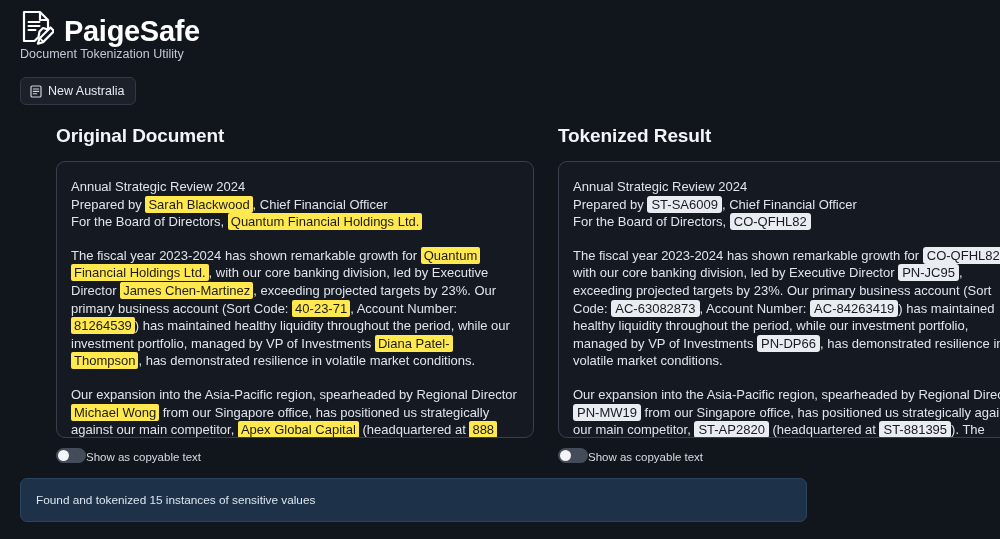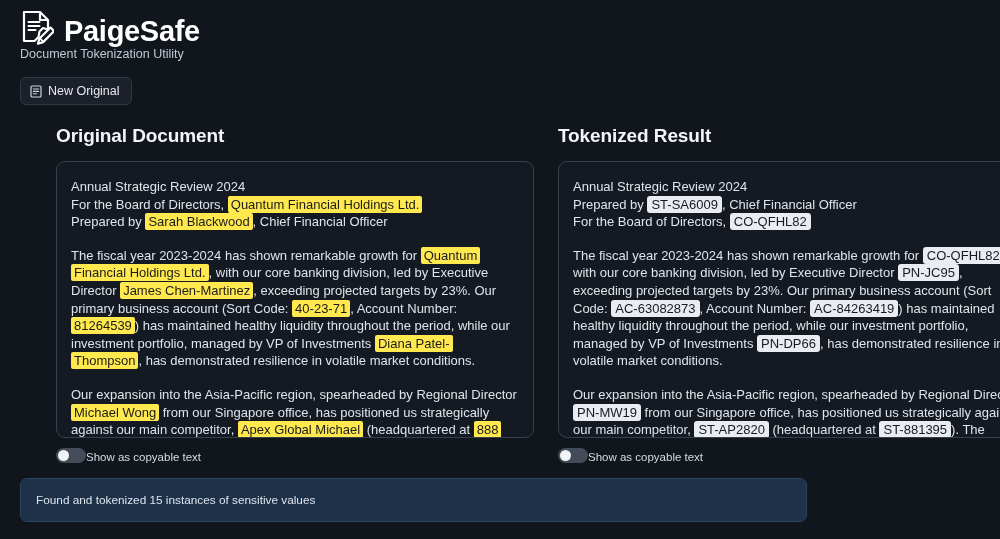--- a/index.html
+++ b/index.html
@@ -160,37 +160,37 @@
 
     <div class="subtitle">Document Tokenization Utility</div>
 
     <button class="newdoc-btn">
       <span class="newdoc-icon">
         <svg viewBox="0 0 12 13" width="12" height="13" aria-hidden="true">
           <rect x="1" y="1" width="10" height="11" rx="1.3" fill="none" stroke="#cfd5e0" stroke-width="1.2"></rect>
           <path d="M3.3 4 h5.4 M3.3 6.4 h5.4 M3.3 8.8 h3.4" stroke="#cfd5e0" stroke-width="1.1" stroke-linecap="round"></path>
         </svg>
       </span>
-      <span>New Original</span>
+      <span>New Australia</span>
     </button>
   </div>
 
   <div class="columns">
 
     <div class="col">
       <div class="col-title">Original Document</div>
       <div class="doc-panel">
         <div class="doc-text" id="original-text">
             <p>
               <span class="doc-line">Annual Strategic Review 2024</span>
+              <span class="doc-line">Prepared by <span class="hl">Sarah Blackwood</span>, Chief Financial Officer</span>
               <span class="doc-line">For the Board of Directors, <span class="hl">Quantum Financial Holdings Ltd.</span></span>
-              <span class="doc-line">Prepared by <span class="hl">Sarah Blackwood</span>, Chief Financial Officer</span>
             </p>
             <p>The fiscal year 2023-2024 has shown remarkable growth for <span class="hl">Quantum Financial Holdings Ltd.</span>, with our core banking division, led by Executive Director <span class="hl">James Chen-Martinez</span>, exceeding projected targets by 23%. Our primary business account (Sort Code: <span class="hl">40-23-71</span>, Account Number: <span class="hl">81264539</span>) has maintained healthy liquidity throughout the period, while our investment portfolio, managed by VP of Investments <span class="hl">Diana Patel-Thompson</span>, has demonstrated resilience in volatile market conditions.</p>
-            <p>Our expansion into the Asia-Pacific region, spearheaded by Regional Director <span class="hl">Michael Wong</span> from our Singapore office, has positioned us strategically against our main competitor, <span class="hl">Apex Global Michael</span> (headquartered at <span class="hl">888 Collins Street, Melbourne, VIC 3000, Australia</span>). The acquisition of</p>
+            <p>Our expansion into the Asia-Pacific region, spearheaded by Regional Director <span class="hl">Michael Wong</span> from our Singapore office, has positioned us strategically against our main competitor, <span class="hl">Apex Global Capital</span> (headquartered at <span class="hl">888 Collins Street, Melbourne, VIC 3000, Australia</span>). The acquisition of</p>
           </div>
       </div>
       <div class="toggle-row">
         <span class="switch">
           <span class="knob"></span>
         </span>
         <span class="toggle-label">Show as copyable text</span>
       </div>
     </div>
 

